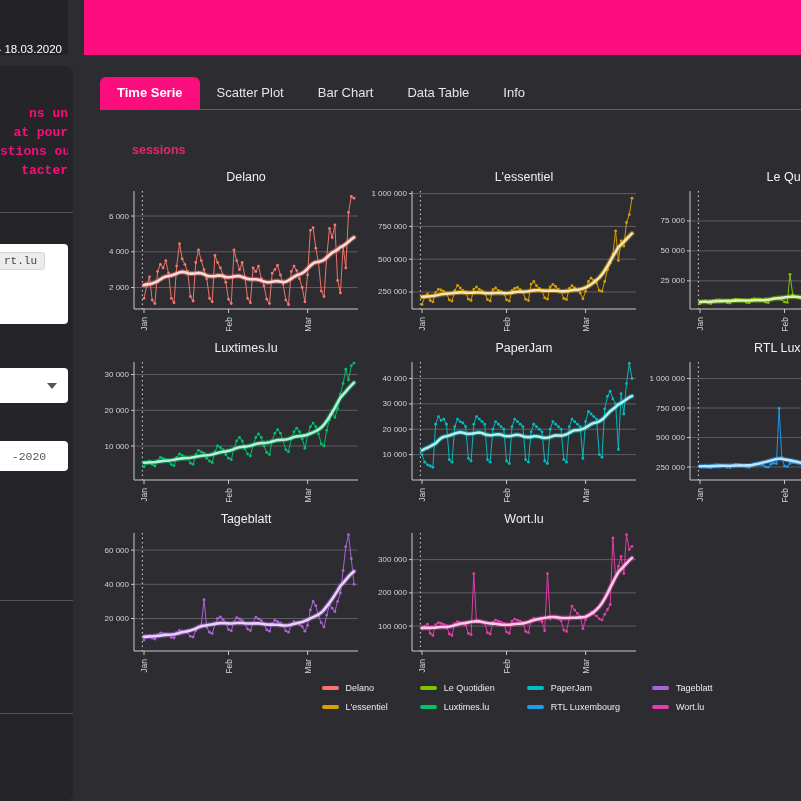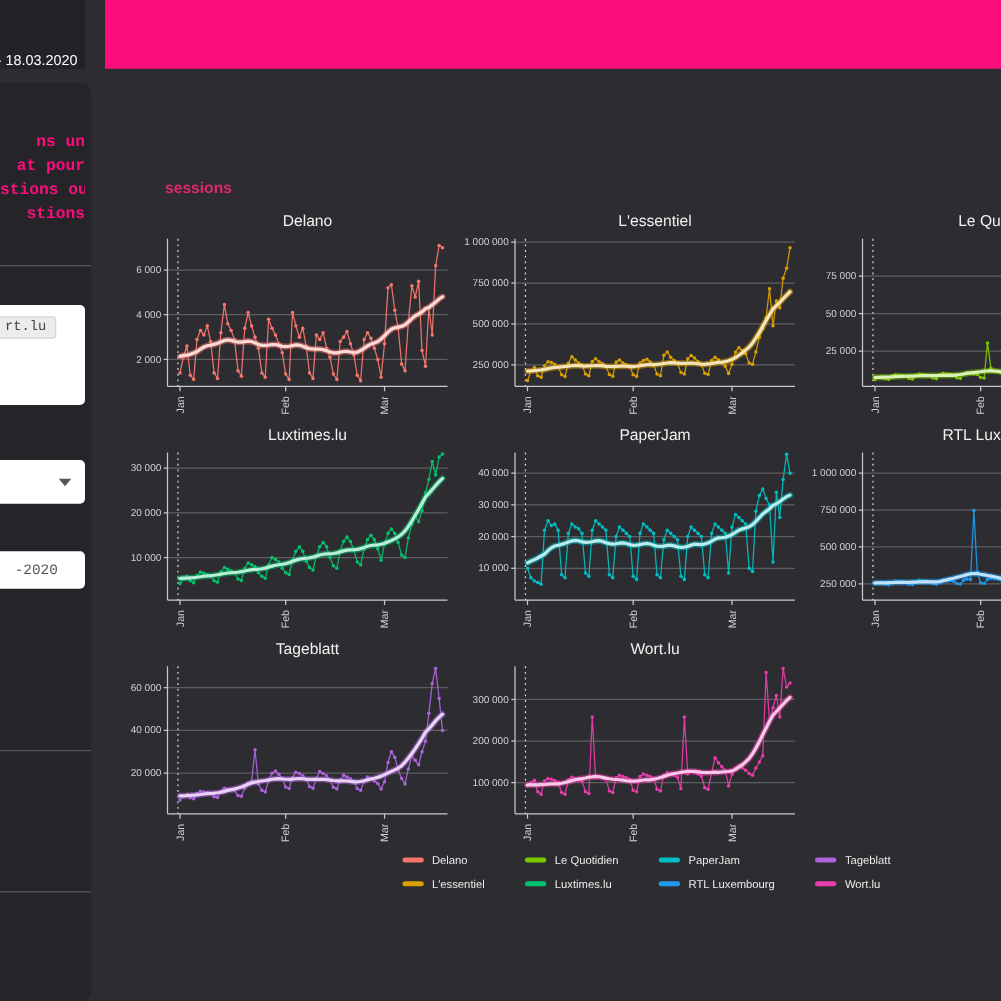--- a/index.html
+++ b/index.html
@@ -74,37 +74,44 @@
 <div class="topbar-left">
   <span>.4 - 18.03.2020</span>
 </div>
 <div class="topbar"></div>
 
 <aside class="sidebar">
   <div class="intro">
     <div>ns un</div>
     <div>at pour</div>
     <div>stions ou</div>
-    <div>stions</div>
+    <div>tacter</div>
   </div>
   <hr class="sb-div d1">
   <div class="select-box">
     <span class="chip">rt.lu</span>
   </div>
   <div class="dropdown">
     <span class="caret"></span>
   </div>
   <div class="date-input">
     <span>-2020</span>
   </div>
   <hr class="sb-div d2">
   <hr class="sb-div d3">
 </aside>
 
 <main class="main">
+  <nav class="tabbar">
+    <div class="tab active">Time Serie</div>
+    <div class="tab">Scatter Plot</div>
+    <div class="tab">Bar Chart</div>
+    <div class="tab">Data Table</div>
+    <div class="tab">Info</div>
+  </nav>
   <section class="charts">
     <div class="caption">sessions</div>
     <div class="grid">
         <div class="facet-cell">
           <svg width="262" height="168" viewBox="0 0 262 168">
             <text x="146" y="14" text-anchor="middle" fill="#F0F0F0" font-size="12.5">Delano</text>
             <line x1="34" y1="120.54545454545455" x2="258" y2="120.54545454545455" stroke="#5E5E62" stroke-width="1"></line>
             <line x1="31" y1="120.54545454545455" x2="34" y2="120.54545454545455" stroke="#C9C9CC" stroke-width="1"></line>
             <text x="29" y="123.04545454545455" text-anchor="end" fill="#D2D2D4" font-size="8">2 000</text>
             <line x1="34" y1="84.78787878787878" x2="258" y2="84.78787878787878" stroke="#5E5E62" stroke-width="1"></line>

